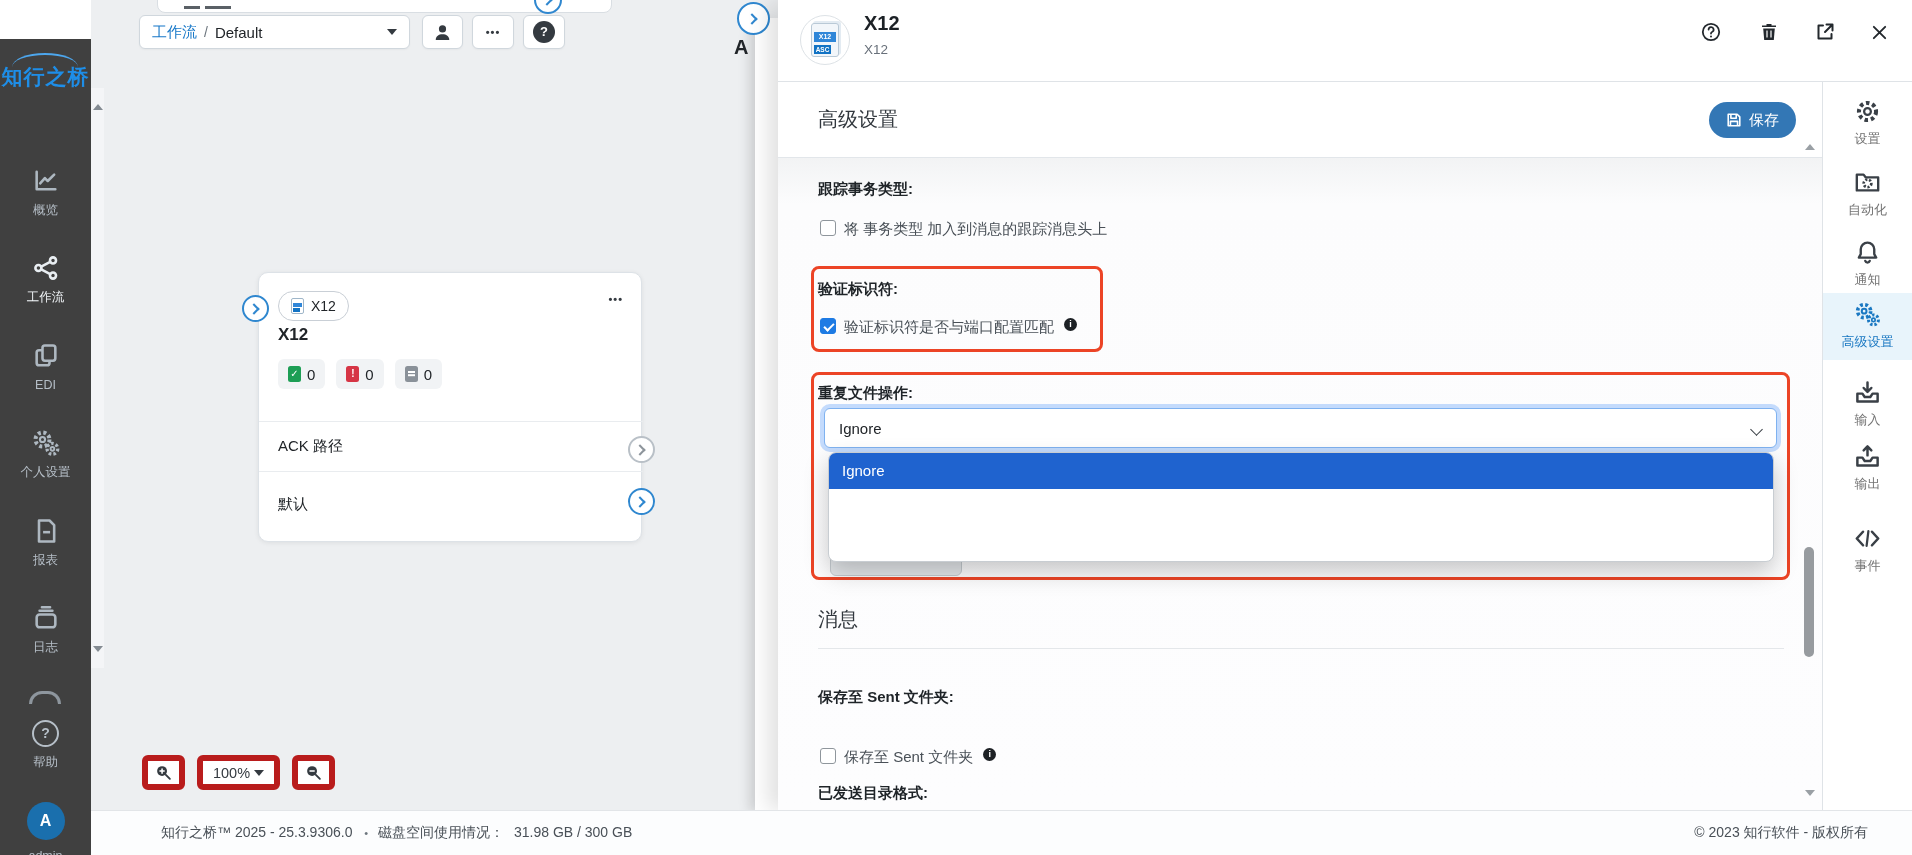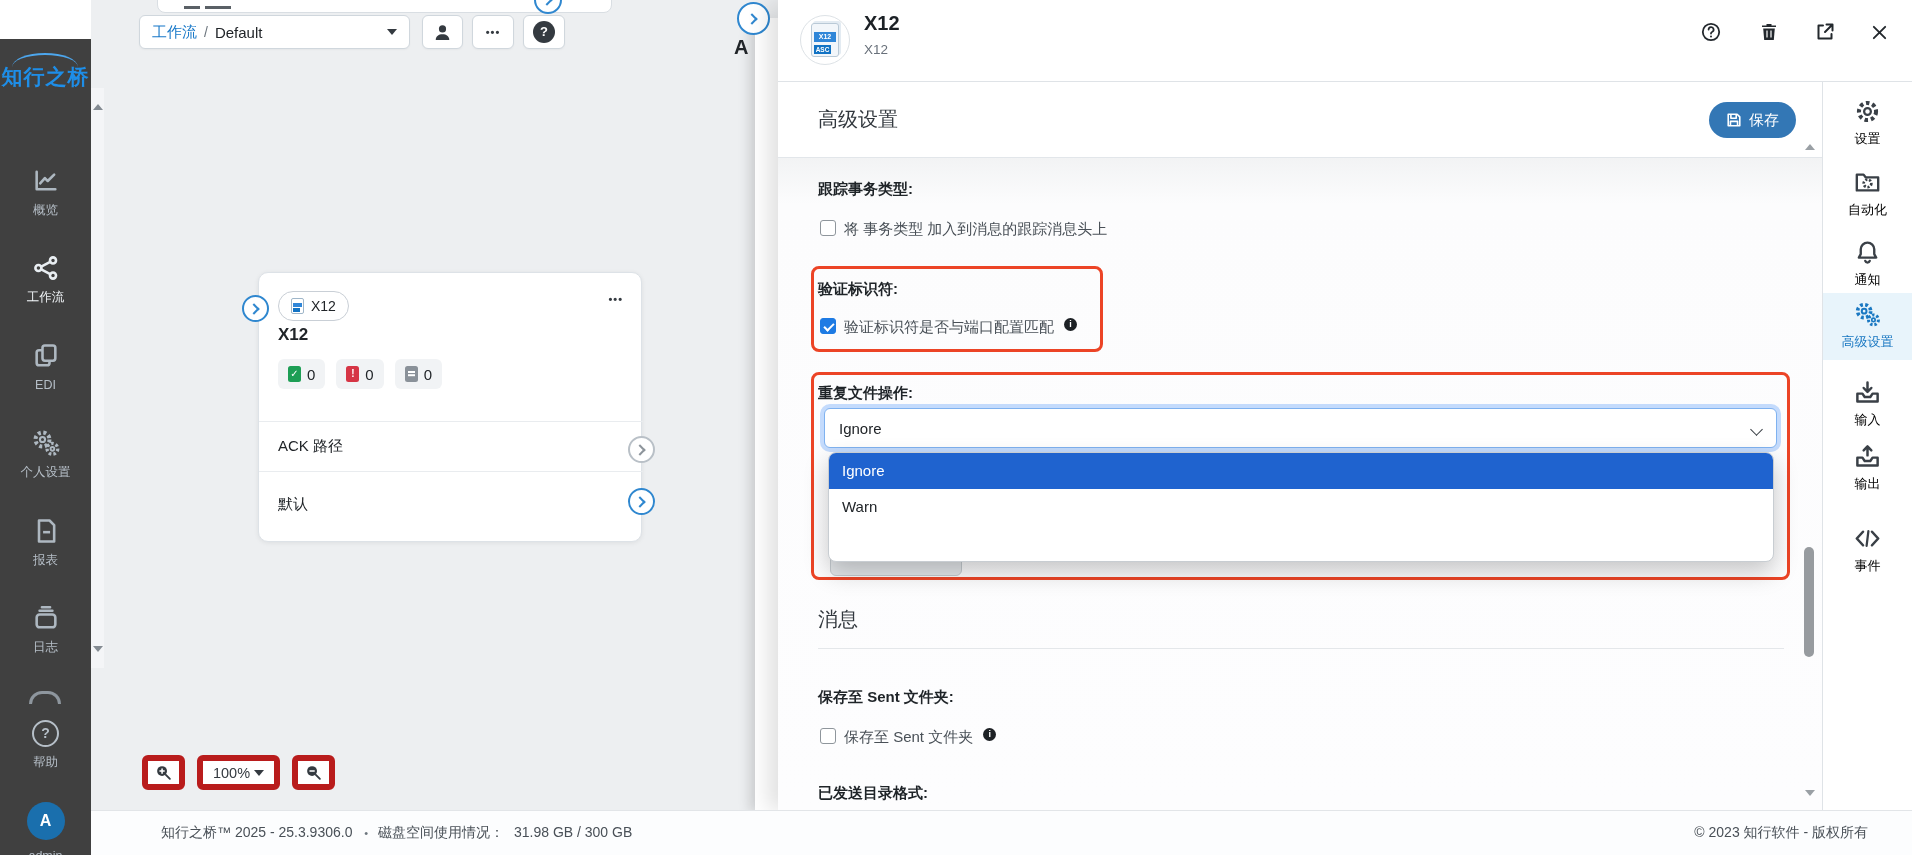--- a/index.html
+++ b/index.html
@@ -109,21 +109,21 @@
   .opt { height:36px; line-height:36px; padding-left:13px; font-size:15px; color:#212529; cursor:pointer; }
   .opt.sel { background:#1f63cf; color:#fff; }
   .ghost-btn { position:absolute; left:52px; top:382px; width:132px; height:36px; background:#e4e7ea; border:1px solid #c5cbd0; border-radius:6px; z-index:1; }
 
   .msg-div { position:absolute; left:40px; top:490px; width:966px; height:1px; background:#e4e7ea; }
 
   .p-scroll-thumb { position:absolute; left:1026px; top:465px; width:10px; height:110px; background:#979b9f; border-radius:5px; cursor:pointer; }
 
   
   .rail { position:absolute; left:1044px; top:82px; width:90px; height:728px; background:#fff; border-left:1px solid #dfe3e7; }
-  .rail-item { position:absolute; left:0; width:89px; text-align:center; color:#000000; cursor:pointer; padding-top:3px; }
+  .rail-item { position:absolute; left:0; width:89px; text-align:center; color:#737373; cursor:pointer; padding-top:3px; }
   .rail-item .rico { display:block; margin:0 auto 4px auto; width:27px; height:27px; color:#3a4047; }
   .rail-item .rlabel { font-size:13px; }
   .rail-item.active { background:#e8f4fb; color:#1a78c2; padding:8px 0 9px 0; }
   .rail-item.active .rico { color:#1a78c2; }
 
   
   .footer { position:absolute; left:91px; top:810px; width:1821px; height:45px; background:#fcfdfe; border-top:1px solid #e2e5e8; display:flex; align-items:center; justify-content:space-between; padding:0 44px 0 70px; font-size:14px; color:#495057; z-index:25; }
   .foot-left span { margin-right:6px; }
   .foot-sep { color:#6c757d; font-size:11px; margin:0 8px 0 2px; }
   svg { display:block; }
@@ -396,28 +396,27 @@
 
       <div class="dd-select">
         <span>Ignore</span>
         <span class="dd-chev"></span>
       </div>
 
       <div class="ghost-btn"></div>
 
       <div class="listbox">
         <div class="opt sel">Ignore</div>
-        <div class="opt">Warn</div>
       </div>
 
       <span class="section-title" style="top:448px;">消息</span>
       <div class="msg-div"></div>
 
       <span class="f-label" style="top:530px;">保存至 Sent 文件夹:</span>
-      <div class="cb-row" style="top:570px;">
+      <div class="cb-row" style="top:590px;">
         <span class="cb"></span>
         <span>保存至 Sent 文件夹</span>
         <span class="info-dot">i</span>
       </div>
 
       <span class="f-label" style="top:626px;">已发送目录格式:</span>
     </div>
 
     <span class="tri tri-up" style="left:1027px; top:62px; border-bottom-color:#9aa0a5;"></span>
     <div class="p-scroll-thumb"></div>

